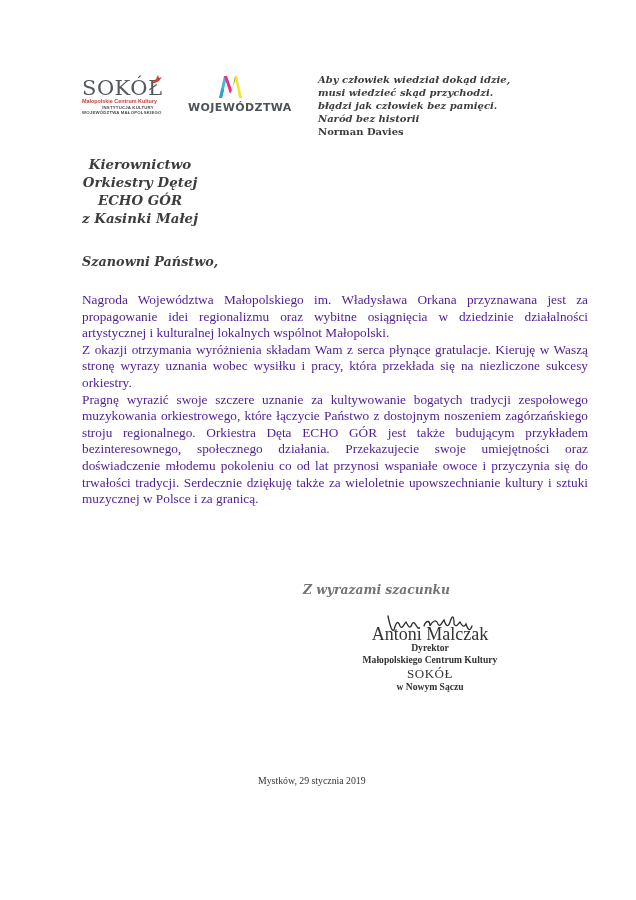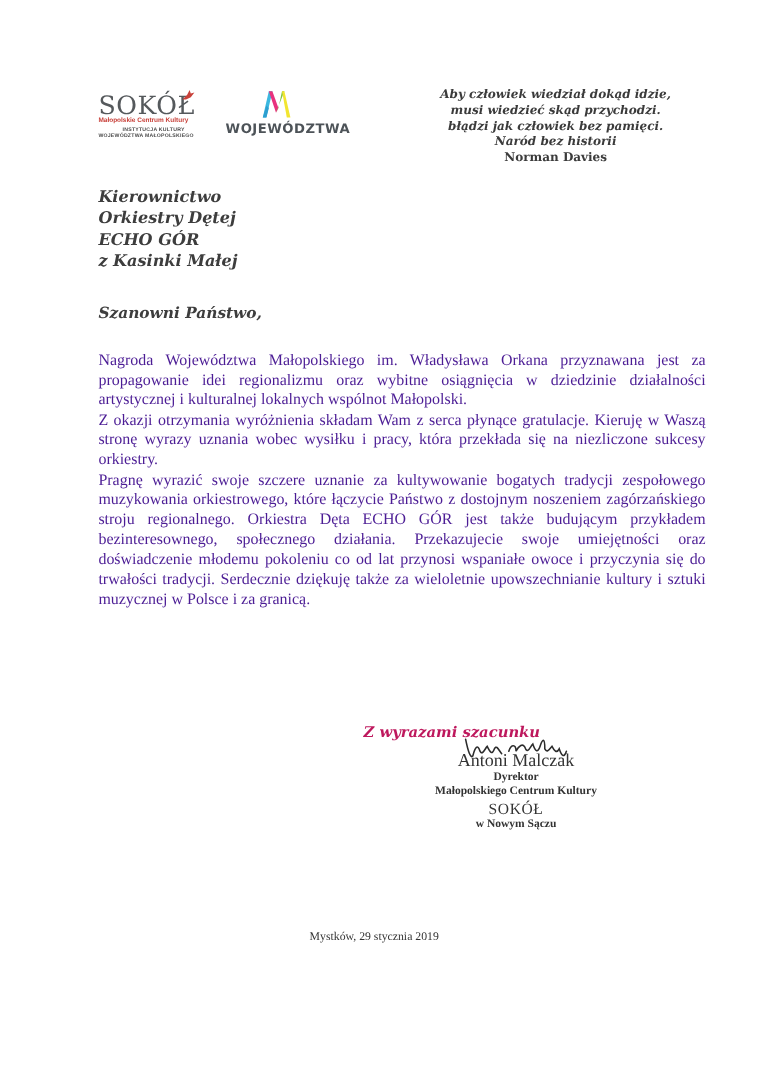--- a/index.html
+++ b/index.html
@@ -9,33 +9,33 @@
   #sokol-logo { left:82px; top:78px; width:100px; height:45px; }
   .sokol-word { font-family:"DejaVu Serif", serif; font-size:21px; color:#55595c; letter-spacing:0.5px; line-height:20px; }
   .sokol-sub1 { font-family:"Liberation Sans", sans-serif; font-size:5.4px; color:#c8413a; font-weight:bold; line-height:7px; }
   .sokol-sub2 { font-family:"Liberation Sans", sans-serif; font-size:4.3px; color:#4a4a4a; font-weight:bold; line-height:5px; letter-spacing:0.2px; }
   .sokol-sub2.center { text-align:center; width:92px; }
   #bird-icon { position:absolute; left:69px; top:-4px; width:12px; height:12px; }
   #malopolska-logo { left:188px; top:72px; width:84px; height:44px; text-align:center; }
   #malopolska-mark { width:34px; height:28px; display:block; margin:0 auto; }
   .malo-word { font-family:"DejaVu Sans", sans-serif; font-size:11px; font-weight:bold; color:#4d5358; letter-spacing:0.4px; margin-top:1px; }
   
-  #quote { right:28px; top:73px; width:290px; text-align:center; font-family:"DejaVu Serif", serif; font-style:italic; font-weight:bold; font-size:10px; line-height:13px; color:#3b3b3b; }
+  #quote { right:28px; top:73px; width:290px; text-align:left; font-family:"DejaVu Serif", serif; font-style:italic; font-weight:bold; font-size:10px; line-height:13px; color:#3b3b3b; }
   #quote .author { font-style:normal; }
   
-  #recipient { left:82px; top:155px; font-family:"DejaVu Serif", serif; font-style:italic; font-weight:bold; font-size:13.4px; line-height:18px; color:#3d3d3d; }
+  #recipient { left:82px; top:155px; font-family:"DejaVu Serif", serif; font-style:italic; font-weight:bold; font-size:13.4px; line-height:18px; color:#3d3d3d;text-align:center; }
   #greeting { left:82px; top:254px; font-family:"DejaVu Serif", serif; font-style:italic; font-weight:bold; font-size:12.8px; color:#3d3d3d;text-align:right; }
   
   #body-text { left:82px; top:292px; width:506px; font-family:"Liberation Serif", serif; font-size:13.3px; line-height:16.6px; color:#4c1d95; text-align:justify; }
   #body-text p { margin:0; }
   
-  #closing { left:303px; top:602px; font-family:"DejaVu Serif", serif; font-style:italic; font-weight:bold; font-size:12.3px; color:#be185d; }
+  #closing { left:303px; top:582px; font-family:"DejaVu Serif", serif; font-style:italic; font-weight:bold; font-size:12.3px; color:#737373; }
   #signature { left:386px; top:612px; width:90px; height:24px; }
   #signer { left:350px; top:627px; width:160px; text-align:center; font-family:"Liberation Serif", serif; color:#333; }
-  #signer .name { font-size:15px; line-height:15px; }
+  #signer .name { font-size:18px; line-height:15px; }
   #signer .small { font-size:9.6px; line-height:12px;font-weight:bold; }
   #signer .org { font-size:13px; line-height:15px; letter-spacing:0.5px; }
   #place-date { left:258px; top:775px; font-family:"Liberation Serif", serif; font-size:9.8px; color:#333; }
 </style>
 </head>
 <body>
 
 <div id="sokol-logo" class="abs">
   <div style="position:relative;">
     <div class="sokol-word">SOKÓŁ</div>

